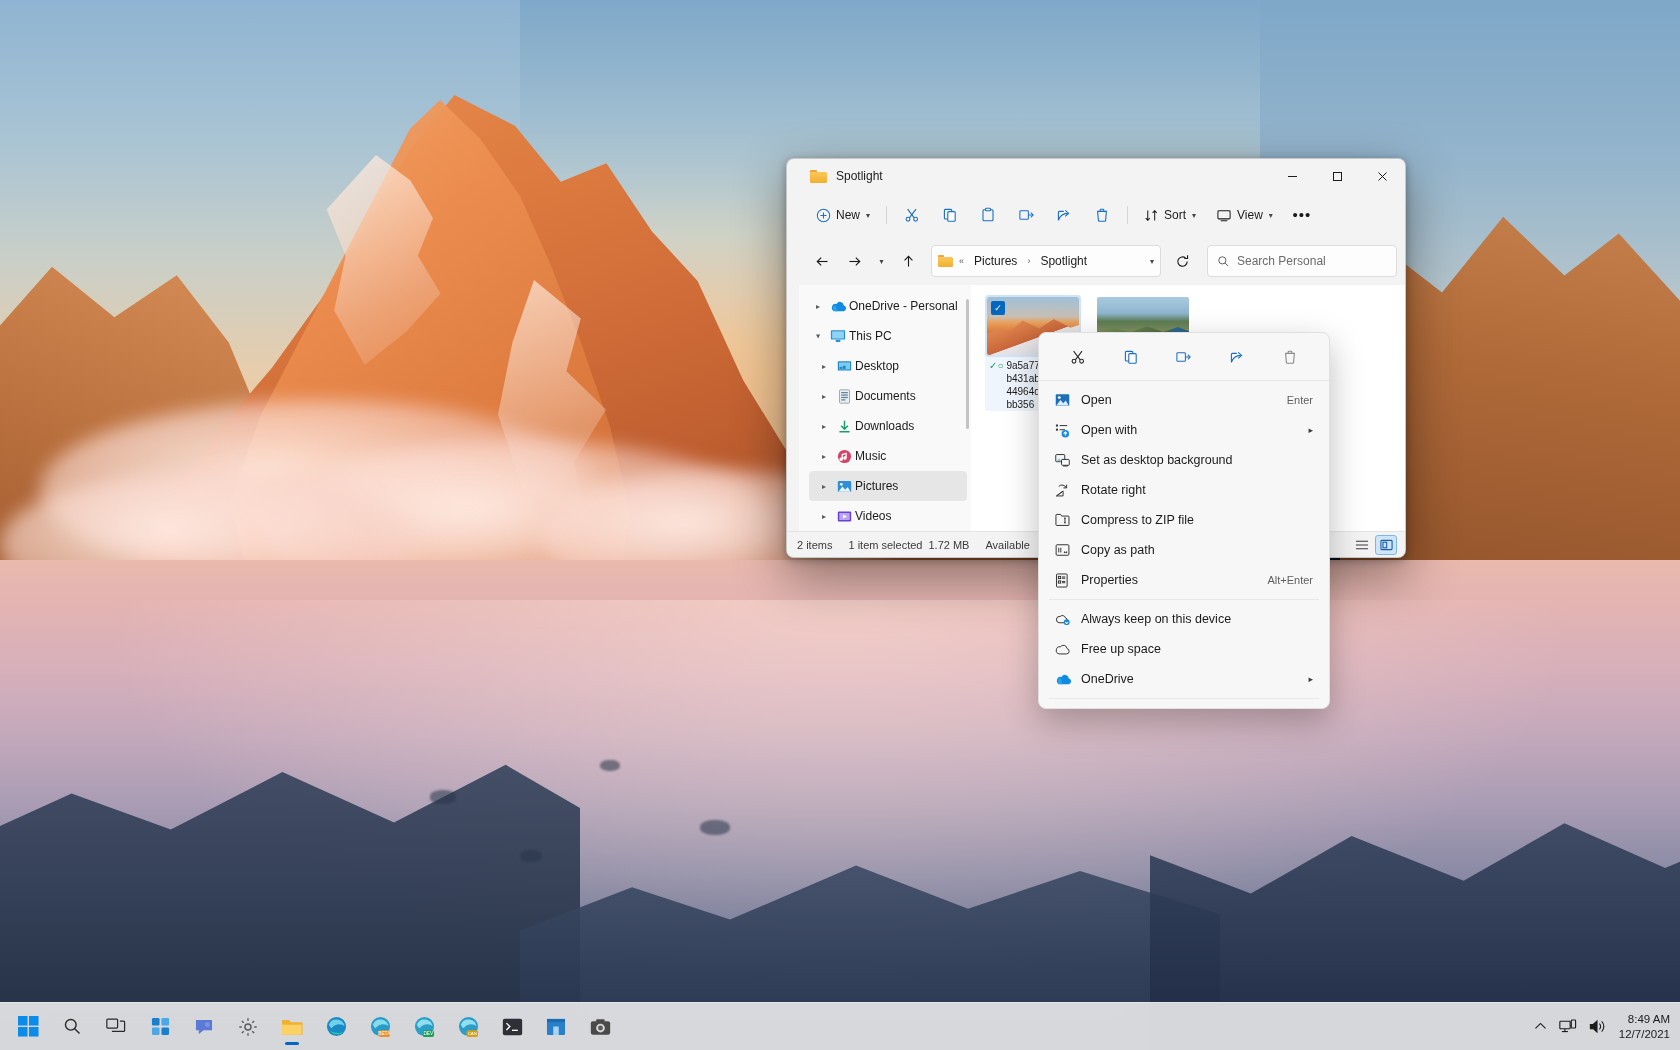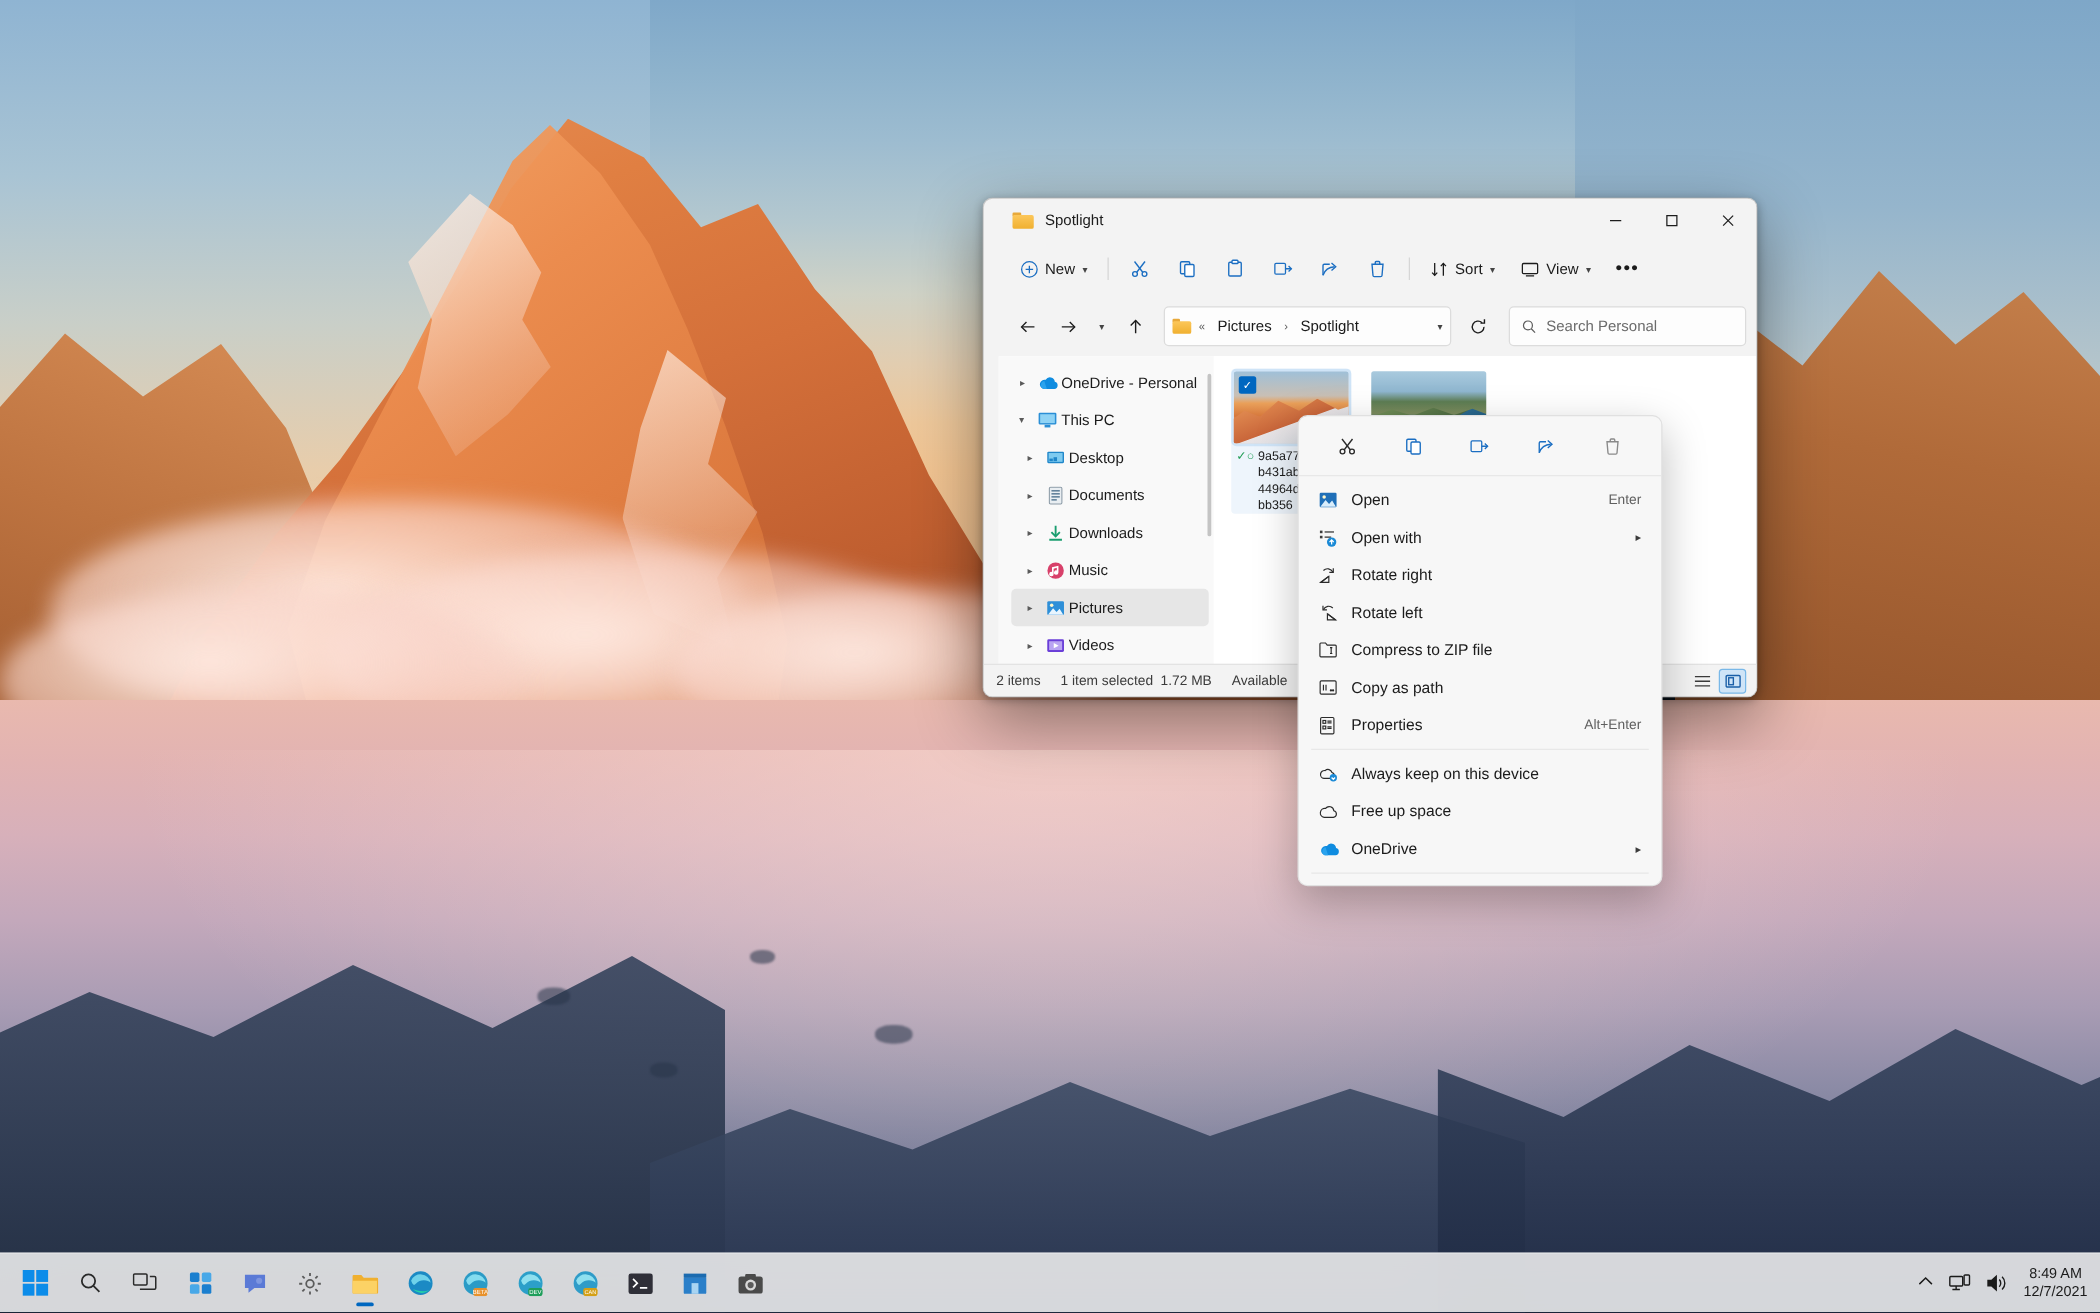--- a/index.html
+++ b/index.html
@@ -281,21 +281,21 @@
     border-radius: 5px; position: relative;
   }
   .tb-app.active::after {
     content: ""; position: absolute; bottom: 2px; left: 50%; transform: translateX(-50%);
     width: 14px; height: 3px; border-radius: 2px; background: #0067c0;
   }
   .tb-right {
     position: absolute; right: 10px; display: flex; align-items: center; gap: 12px;
     font-size: 11.5px; color: #1b1b1b;
   }
-  .tray-clock { text-align: center; line-height: 15px; font-size: 11.5px; }
+  .tray-clock { text-align: right; line-height: 15px; font-size: 11.5px; }
   .tray-ico { display: flex; align-items: center; }
 </style>
 </head>
 <body>
 
 <div class="wallpaper">
   <div class="sky"></div>
   <div class="sky-left"></div>
   <div class="sky-right"></div>
   <div class="peak-left"></div>
@@ -681,44 +681,44 @@
         <rect x="5" y="6.6" width="5.6" height="1.1" fill="#3b3b3b"></rect>
         <circle cx="11" cy="11.4" r="4" fill="#1b8ad6"></circle>
         <polyline points="9.2,11.4 11,9.6 12.8,11.4" fill="none" stroke="#fff" stroke-width="1.1"></polyline>
         <line x1="11" y1="9.8" x2="11" y2="13.4" stroke="#fff" stroke-width="1.1"></line>
       </svg>
     </span>
     <span class="ctx-label">Open with</span>
     <span class="ctx-arrow">▸</span>
   </div>
 
+  <div class="ctx-item">
+    <span class="ctx-ico">
+      <svg width="15" height="14" viewBox="0 0 16 14" fill="none" stroke="#2a2a2a" stroke-width="1">
+        <rect x="0.8" y="1.2" width="9.6" height="7.6" rx=".8"></rect>
+        <path d="M1.4 8.4 L4.4 5.2 l2 2.2 L8.6 5 l1.6 3.4" fill="#8fbfe0" stroke="none"></path>
+        <rect x="7" y="6.4" width="8.2" height="6.2" rx=".8" fill="#fff"></rect>
+        <line x1="8.6" y1="13.4" x2="13.6" y2="13.4"></line>
+      </svg>
+    </span>
+    <span class="ctx-label">Set as desktop background</span>
+  </div>
 
   <div class="ctx-item">
     <span class="ctx-ico">
       <svg width="15" height="15" viewBox="0 0 16 16" fill="none" stroke="#2a2a2a" stroke-width="1">
         <path d="M4 3.6 a5 5 0 0 1 8 1.4"></path>
           <polyline points="12.4,1.8 12.4,5.2 9,5.2"></polyline>
         <path d="M1.6 13.8 L8.6 13.8 L8.6 8.6 z" fill="none"></path>
         <line x1="1.6" y1="13.8" x2="8.6" y2="8.6"></line>
       </svg>
     </span>
     <span class="ctx-label">Rotate right</span>
   </div>
 
-  <div class="ctx-item">
-    <span class="ctx-ico">
-      <svg width="15" height="15" viewBox="0 0 16 16" fill="none" stroke="#2a2a2a" stroke-width="1">
-        <path d="M12 3.6 a5 5 0 0 0 -8 1.4"></path>
-          <polyline points="3.6,1.8 3.6,5.2 7,5.2"></polyline>
-        <path d="M14.4 13.8 L7.4 13.8 L7.4 8.6 z" fill="none"></path>
-        <line x1="14.4" y1="13.8" x2="7.4" y2="8.6"></line>
-      </svg>
-    </span>
-    <span class="ctx-label">Rotate left</span>
-  </div>
 
   <div class="ctx-item">
     <span class="ctx-ico">
       <svg width="15" height="14" viewBox="0 0 16 14" fill="none" stroke="#2a2a2a" stroke-width="1">
         <path d="M1 3 V1.8 a.8.8 0 0 1 .8-.8 H5.8 L7.2 2.8 h6.9 a.8.8 0 0 1 .8.8 V12 a.8.8 0 0 1-.8.8 H1.8 A.8.8 0 0 1 1 12 z"></path>
         <line x1="9.6" y1="5" x2="11.6" y2="5"></line>
           <line x1="10.6" y1="5" x2="10.6" y2="10"></line>
         <line x1="9.6" y1="10" x2="11.6" y2="10"></line>
       </svg>
     </span>

